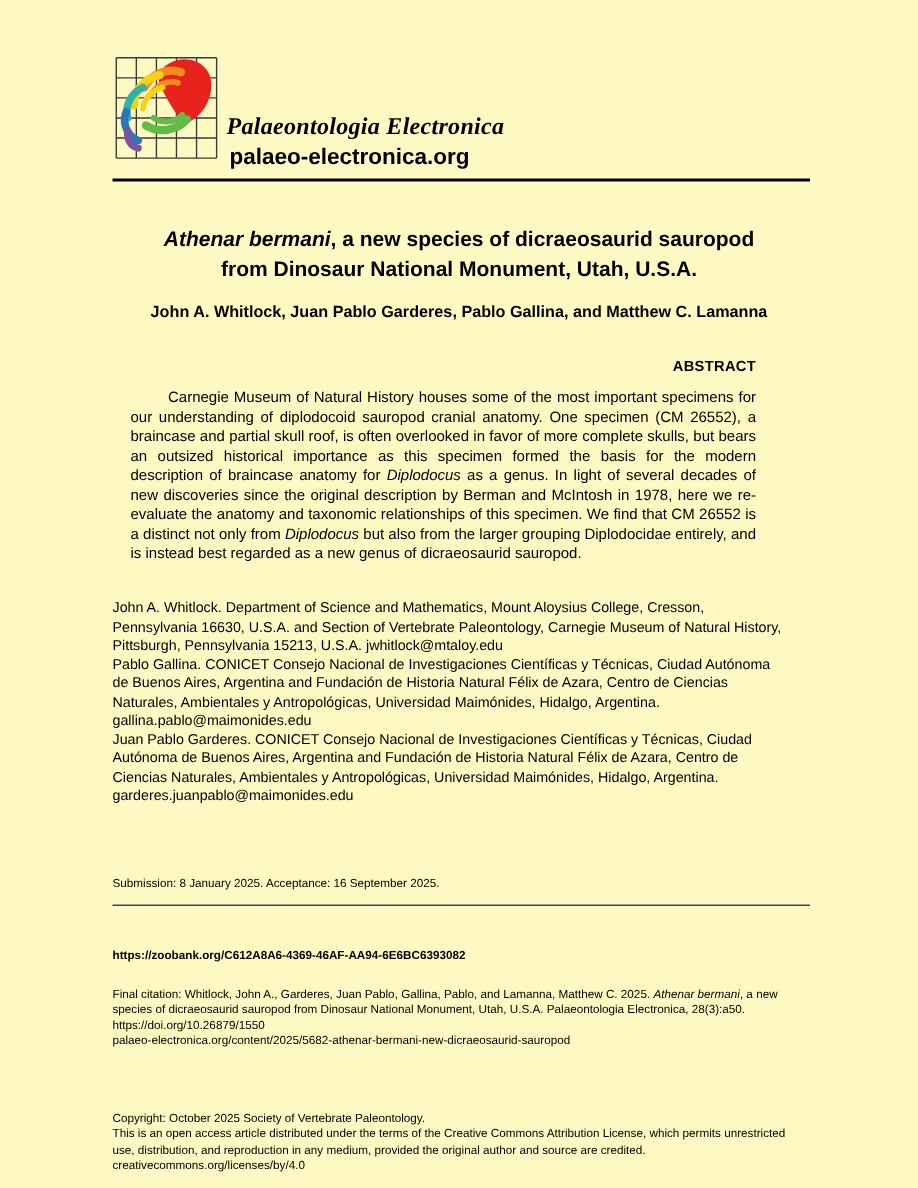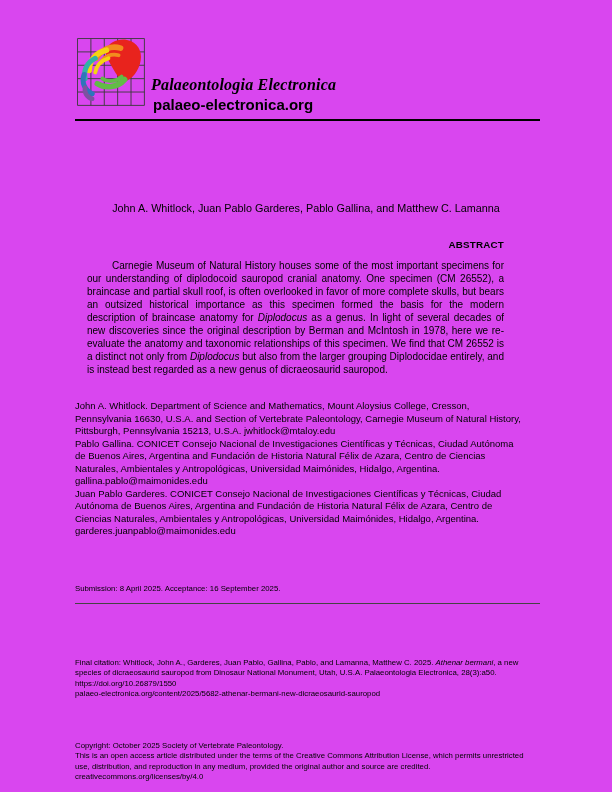--- a/index.html
+++ b/index.html
@@ -1,17 +1,17 @@
 <!DOCTYPE html>
 <html><head>
 <meta charset="utf-8">
 <style>
   html,body { margin:0; padding:0; background:#fff; }
   .page {
-    position:relative; width:612px; height:792px; background:#d946ef;
+    position:relative; width:612px; height:792px; background:#fef9c3;
     font-family:"Liberation Sans", sans-serif; color:#000; overflow:hidden;
   }
   .page * { margin:0; padding:0; }
 
   .logo-svg { position:absolute; left:76px; top:37px; width:76px; height:76px; }
 
   .journal-name {
     position:absolute; left:151px; top:76px;
     font-family:"Liberation Serif", serif; font-style:italic; font-weight:bold;
     font-size:16px; letter-spacing:0.2px;
@@ -23,21 +23,21 @@
 
   .rule-top { position:absolute; left:75px; top:119px; width:465px; height:2px; background:#000; }
 
   .article-title {
     position:absolute; left:50px; top:149px; width:512px;
     font-size:14px; font-weight:bold; line-height:20px;
     text-align:center; white-space:pre-line;
   }
   .author-line {
     position:absolute; left:50px; top:202px; width:512px;
-    font-size:10.8px; font-weight:normal; text-align:center;
+    font-size:10.8px; font-weight:bold; text-align:center;
   }
 
   .abstract-heading {
     position:absolute; left:87px; top:239px; width:417px;
     font-size:9.8px; font-weight:bold; text-align:right; letter-spacing:0.2px;
   }
   .abstract-text {
     position:absolute; left:87px; top:260px; width:417px;
     font-size:10px; line-height:12.95px; text-align:justify; text-indent:25px;
   }
@@ -89,43 +89,46 @@
       <path stroke="#2e75bb" stroke-width="5" d="M16,56 C9,53 5,45 8,37"></path>
       <path stroke="#7c52a1" stroke-width="4.5" d="M16,61 C11,60 8,55 9,50"></path>
     </g>
   </svg>
 
   <div class="journal-name">Palaeontologia Electronica</div>
   <a class="journal-site" href="#">palaeo-electronica.org</a>
 
   <div class="rule-top"></div>
 
+  <h1 class="article-title"><span style="font-style: italic;">Athenar bermani</span><span>, a new species of dicraeosaurid sauropod
+from Dinosaur National Monument, Utah, U.S.A.</span></h1>
   <div class="author-line">John A. Whitlock, Juan Pablo Garderes, Pablo Gallina, and Matthew C. Lamanna</div>
 
   <div class="abstract-heading">ABSTRACT</div>
   <p class="abstract-text"><span>Carnegie Museum of Natural History houses some of the most important specimens for our understanding of diplodocoid sauropod cranial anatomy. One specimen (CM 26552), a braincase and partial skull roof, is often overlooked in favor of more complete skulls, but bears an outsized historical importance as this specimen formed the basis for the modern description of braincase anatomy for </span><span style="font-style: italic;">Diplodocus</span><span> as a genus. In light of several decades of new discoveries since the original description by Berman and McIntosh in 1978, here we re-evaluate the anatomy and taxonomic relationships of this specimen. We find that CM 26552 is a distinct not only from </span><span style="font-style: italic;">Diplodocus</span><span> but also from the larger grouping Diplodocidae entirely, and is instead best regarded as a new genus of dicraeosaurid sauropod.</span></p>
 
   <div class="affiliations">
       <div class="aff-item">John A. Whitlock. Department of Science and Mathematics, Mount Aloysius College, Cresson,
 Pennsylvania 16630, U.S.A. and Section of Vertebrate Paleontology, Carnegie Museum of Natural History,
 Pittsburgh, Pennsylvania 15213, U.S.A. jwhitlock@mtaloy.edu</div>
       <div class="aff-item">Pablo Gallina. CONICET Consejo Nacional de Investigaciones Científicas y Técnicas, Ciudad Autónoma
 de Buenos Aires, Argentina and Fundación de Historia Natural Félix de Azara, Centro de Ciencias
 Naturales, Ambientales y Antropológicas, Universidad Maimónides, Hidalgo, Argentina.
 gallina.pablo@maimonides.edu</div>
       <div class="aff-item">Juan Pablo Garderes. CONICET Consejo Nacional de Investigaciones Científicas y Técnicas, Ciudad
 Autónoma de Buenos Aires, Argentina and Fundación de Historia Natural Félix de Azara, Centro de
 Ciencias Naturales, Ambientales y Antropológicas, Universidad Maimónides, Hidalgo, Argentina.
 garderes.juanpablo@maimonides.edu</div>
     </div>
 
-  <div class="submission-line">Submission: 8 April 2025. Acceptance: 16 September 2025.</div>
+  <div class="submission-line">Submission: 8 January 2025. Acceptance: 16 September 2025.</div>
 
   <div class="rule-mid"></div>
 
+  <a class="zoobank-link" href="#">https://zoobank.org/C612A8A6-4369-46AF-AA94-6E6BC6393082</a>
 
   <p class="final-citation"><span>Final citation: Whitlock, John A., Garderes, Juan Pablo, Gallina, Pablo, and Lamanna, Matthew C. 2025. </span><span style="font-style: italic;">Athenar bermani</span><span>, a new
 species of dicraeosaurid sauropod from Dinosaur National Monument, Utah, U.S.A. Palaeontologia Electronica, 28(3):a50.
 https://doi.org/10.26879/1550
 palaeo-electronica.org/content/2025/5682-athenar-bermani-new-dicraeosaurid-sauropod</span></p>
   <p class="copyright-notice">Copyright: October 2025 Society of Vertebrate Paleontology.
 This is an open access article distributed under the terms of the Creative Commons Attribution License, which permits unrestricted
 use, distribution, and reproduction in any medium, provided the original author and source are credited.
 creativecommons.org/licenses/by/4.0</p>
 

